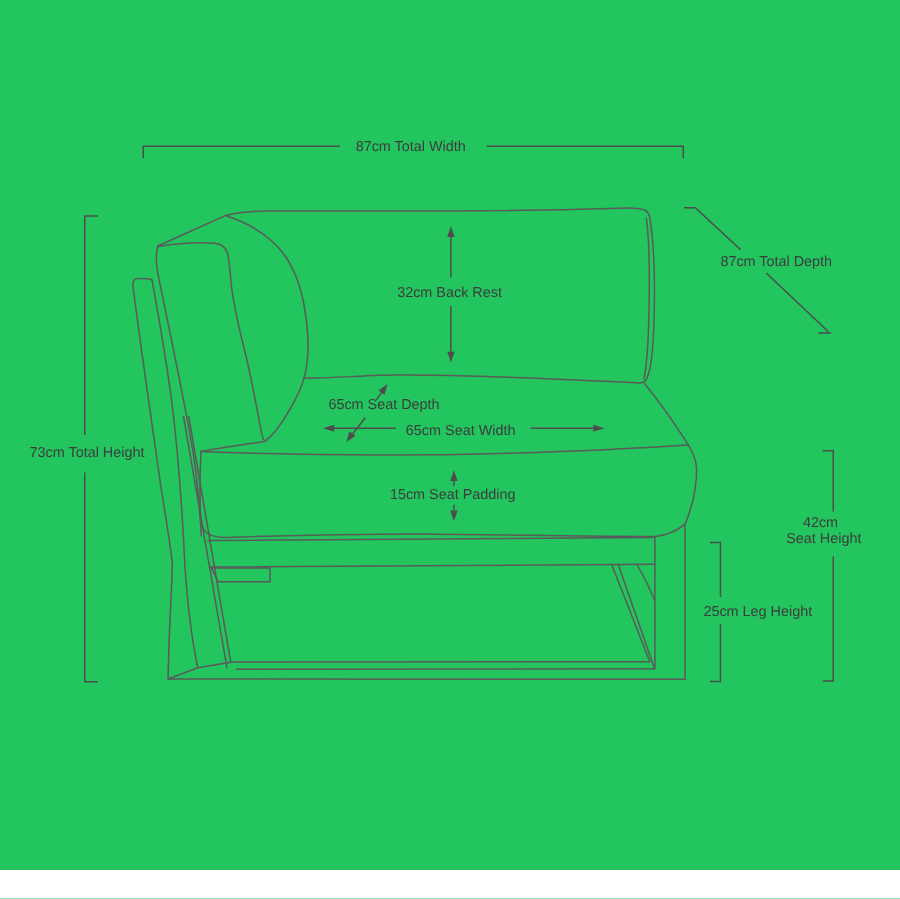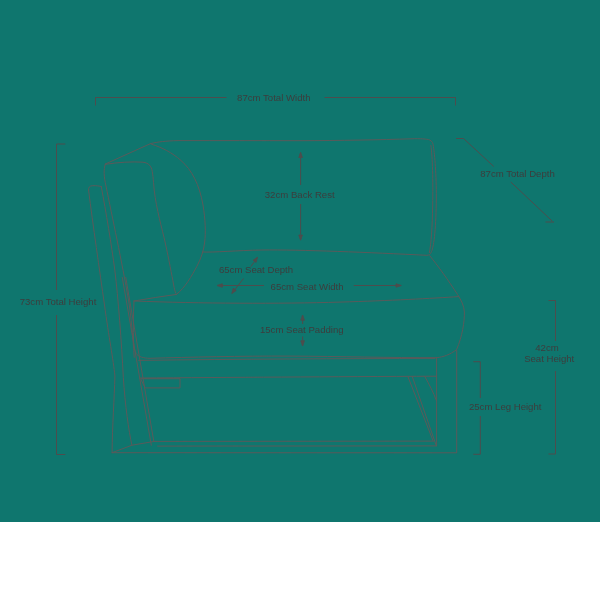--- a/index.html
+++ b/index.html
@@ -1,16 +1,16 @@
 <!DOCTYPE html>
 <html><head>
 <meta charset="utf-8">
 <style>
   html,body{margin:0;padding:0;background:#ffffff;}
-  .wrap{width:600px;height:522px;position:relative;background:#0f766e;}
+  .wrap{width:600px;height:580px;position:relative;background:#22c55e;}
   text{font-family:"Liberation Sans",sans-serif;fill:#3d3d3d;font-size:9.6px;}
 </style>
 </head>
 <body>
 <div class="wrap">
 <svg width="600" height="599" viewBox="0 0 600 599" xmlns="http://www.w3.org/2000/svg">
   <g fill="none" stroke="#5a5a5a" stroke-width="1" stroke-linecap="round" stroke-linejoin="round">
 
     <g>
       <path d="M150.5,143.6 C158,141.8 166,140.9 178,140.6 C220,140.6 260,140.6 300,140.7 C340,140.6 380,139.8 412,138.8 C420,138.5 427,138.9 429.8,140 C432.3,141.2 433.2,143.5 433.4,146.5 C434.8,155 436.4,175 436.3,198 C436.1,226 434.2,246 431.4,251.8 C430.5,254.3 428.9,255.2 426.9,255.3 C370,252.5 300,249.5 262,250 C237,250.4 214,252.6 202.3,252"></path>

